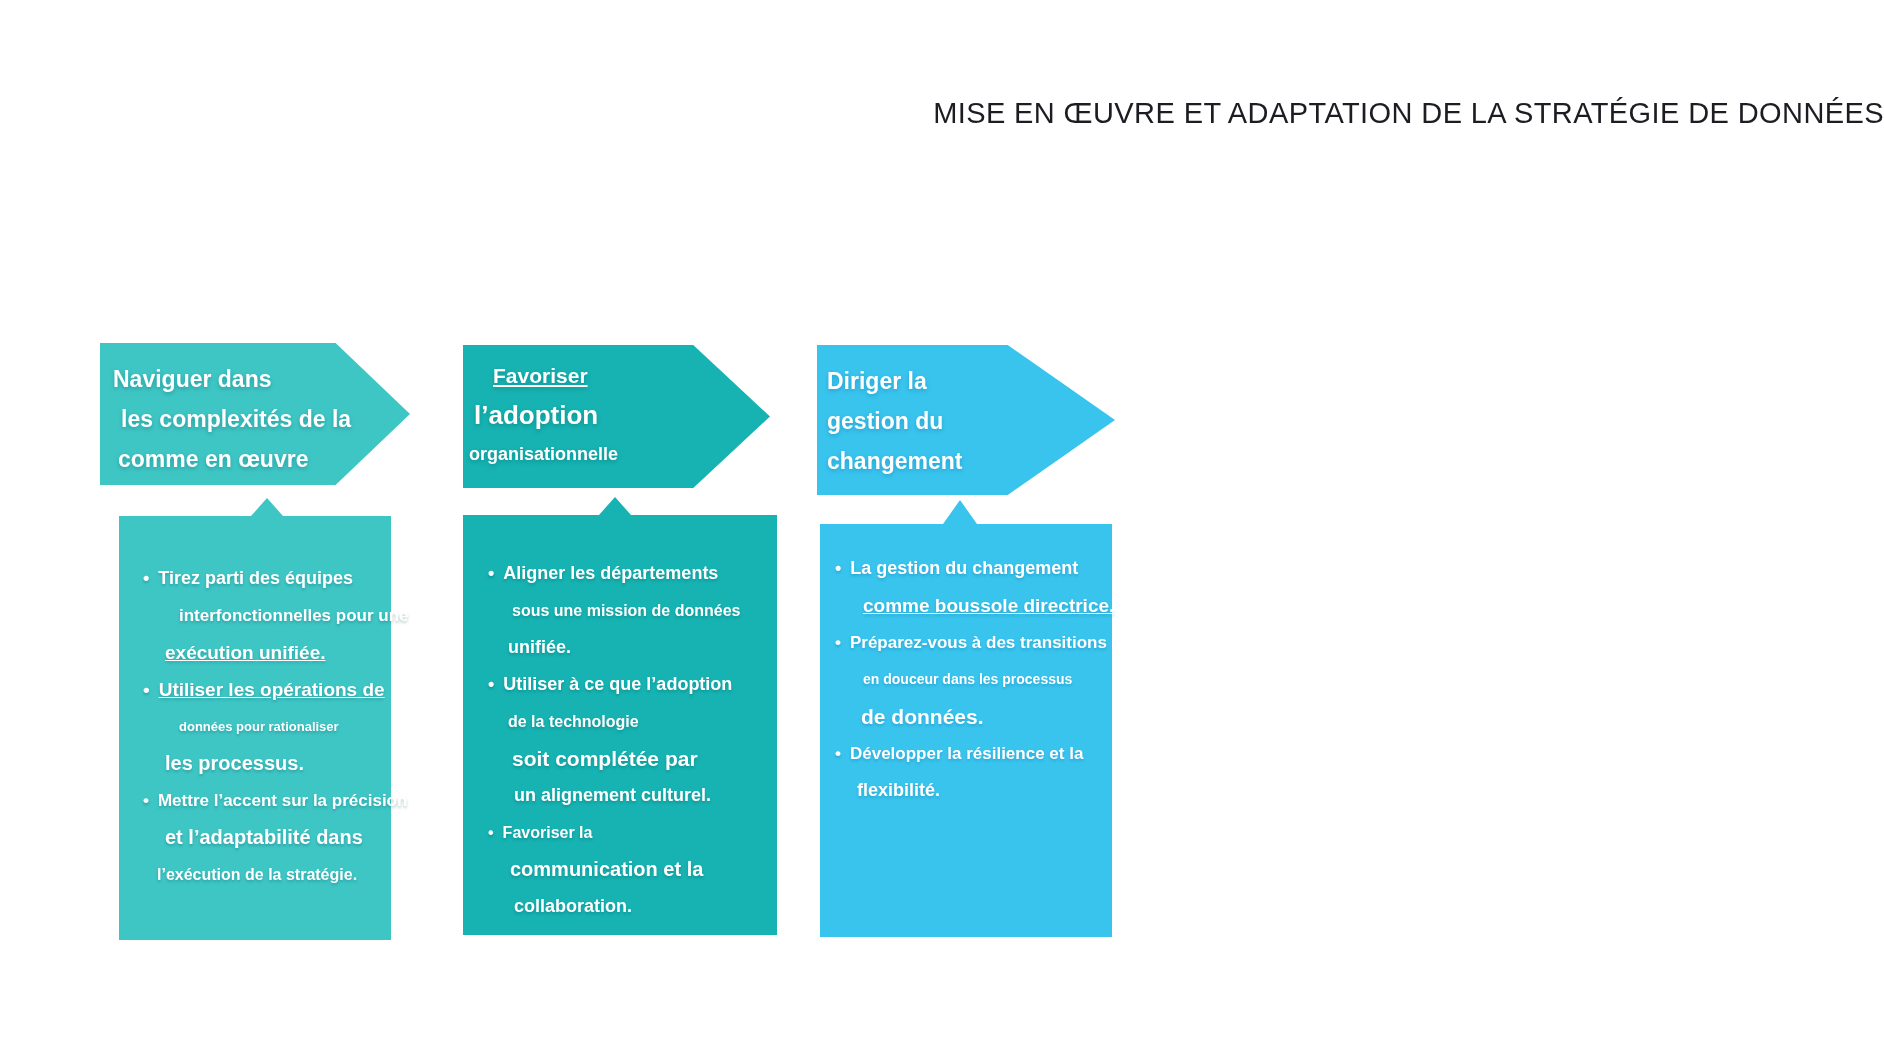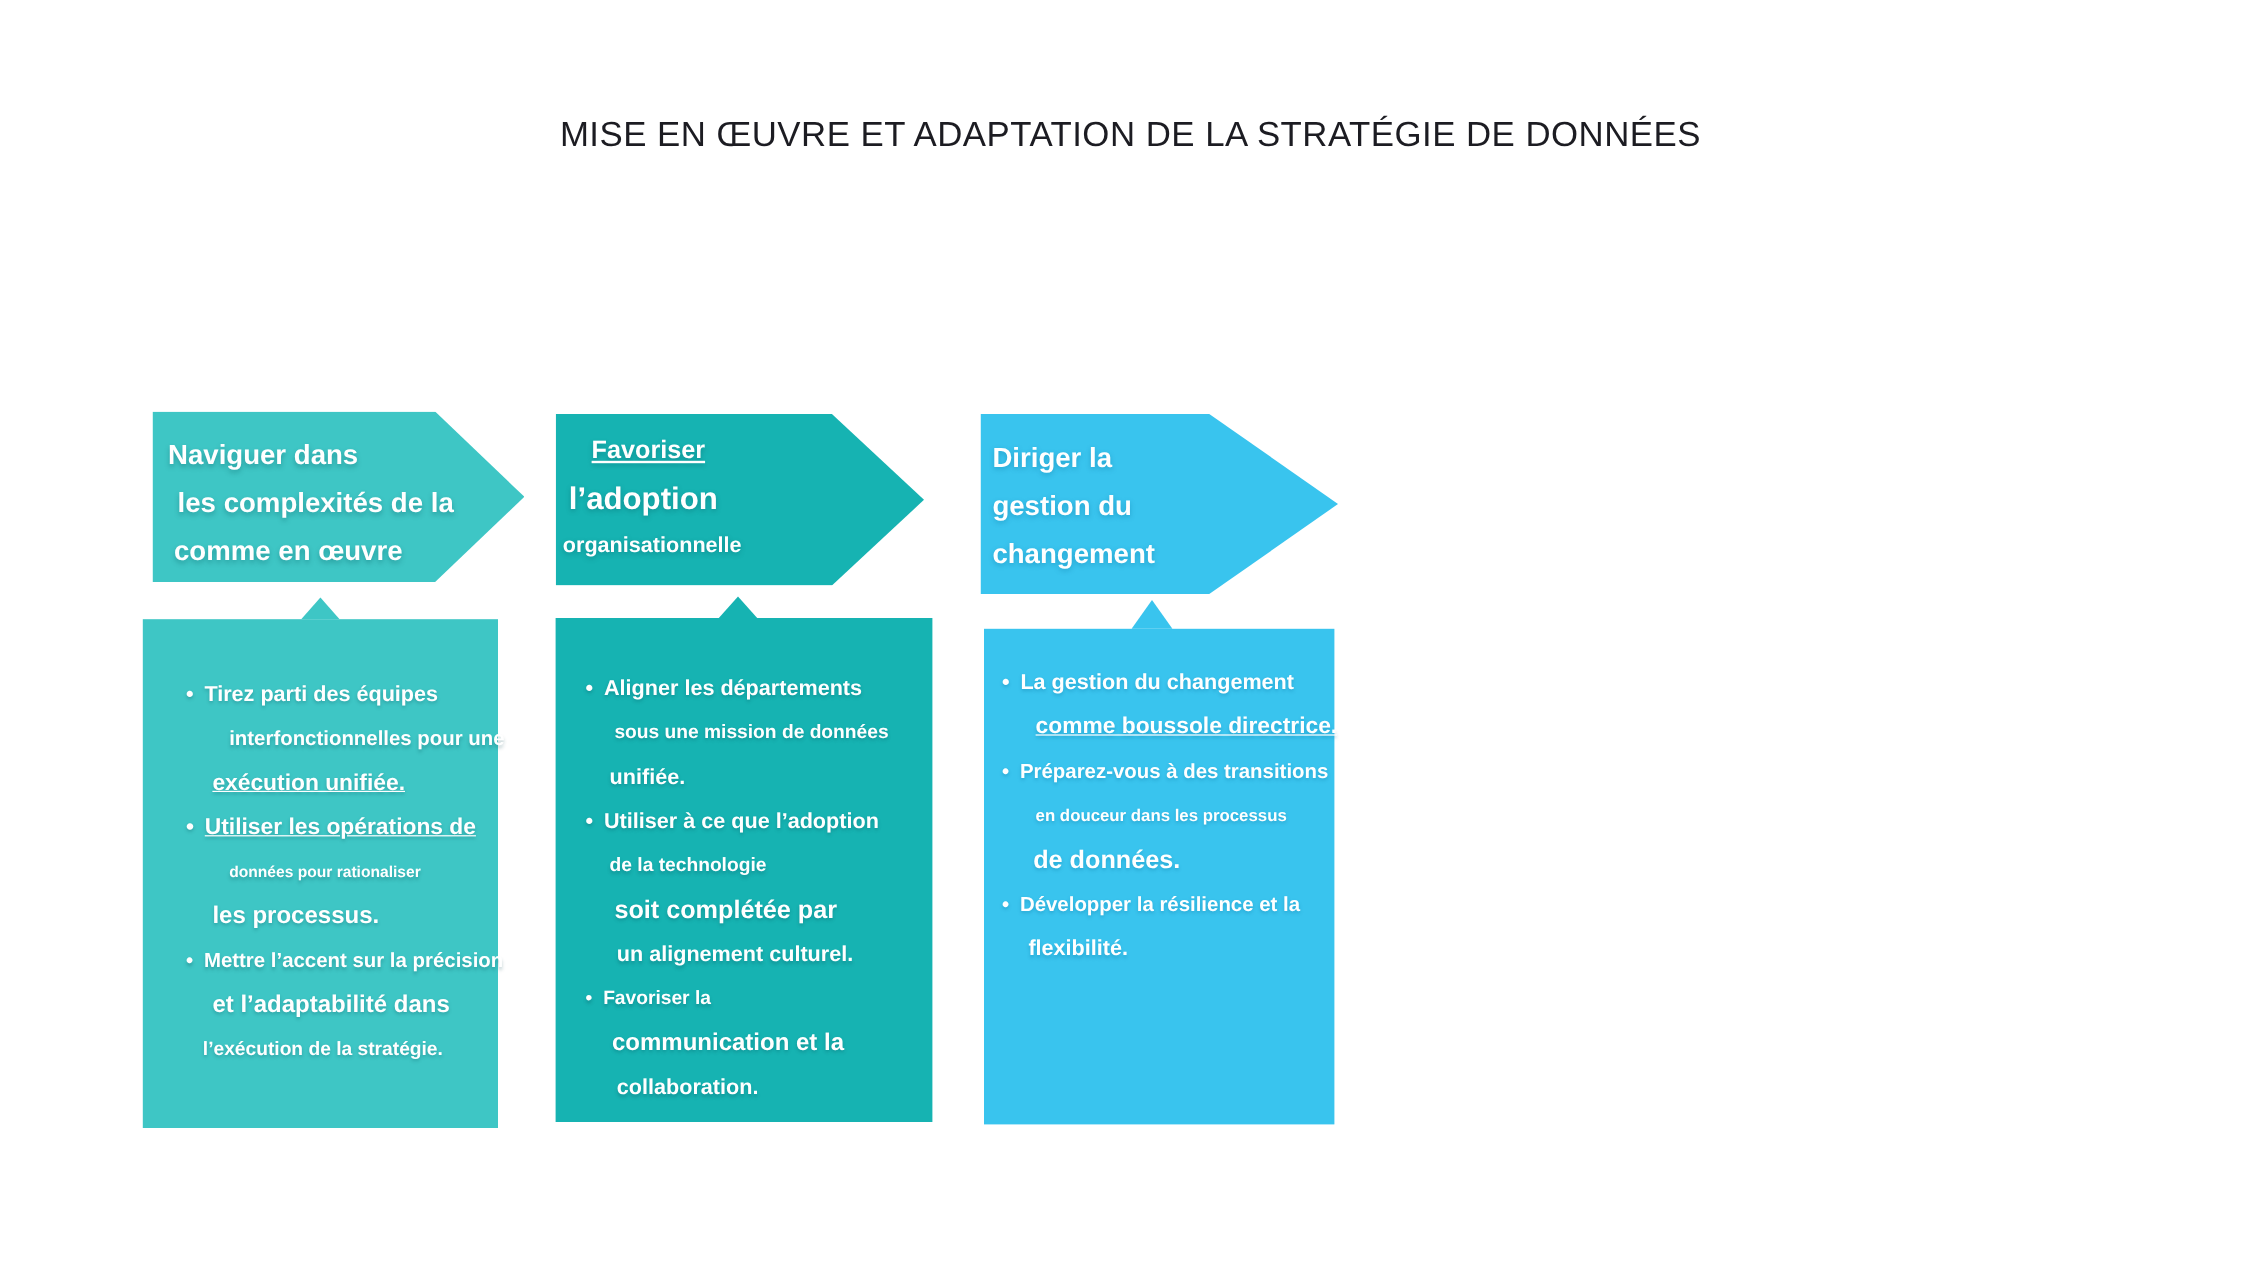--- a/index.html
+++ b/index.html
@@ -12,41 +12,41 @@
     background: var(--background, #ffffff);
     overflow: hidden;
   }
 
   .title {
     position: absolute;
     top: 97px;
     left: 0;
     width: 100%;
     margin: 0;
-    text-align: center;
+    text-align: right;
     font-size: 29px;
     font-weight: 500;
     letter-spacing: 0.4px;
     color: var(--title-text, #1c1c22);
   }
 
   
   .arrow {
     position: absolute;
     box-sizing: border-box;
     color: #fff;
   }
   .arrow .hl {
     font-weight: 700;
     color: #fff;
     white-space: nowrap;
     text-shadow: 0 2px 4px rgba(0, 84, 90, 0.35);
   }
   .a1 {
-    left: 127px; top: 343px; width: 310px; height: 142px;
+    left: 100px; top: 343px; width: 310px; height: 142px;
     background: var(--column1, #3ec6c5);
     clip-path: polygon(0 0, 76% 0, 100% 50%, 76% 100%, 0 100%);
     padding: 16px 0 0 13px;
   }
   .a2 {
     left: 463px; top: 345px; width: 307px; height: 143px;
     background: var(--column2, #16b3b2);
     clip-path: polygon(0 0, 75% 0, 100% 50%, 75% 100%, 0 100%);
     padding: 13px 0 0 6px;
   }
@@ -76,23 +76,23 @@
   .tail3 { left: 943px; top: 500px; border-left-width: 17px; border-right-width: 17px;
            border-bottom: 24px solid var(--column3, #39c4ee); }
 
   
   .box {
     position: absolute;
     box-sizing: border-box;
     color: #fff;
   }
   .box1 {
-    left: 119px; top: 516px; width: 296px; height: 424px;
+    left: 119px; top: 516px; width: 272px; height: 424px;
     background: var(--column1, #3ec6c5);
-    padding: 44px 8px 0 36px;
+    padding: 44px 8px 0 24px;
   }
   .box2 {
     left: 463px; top: 515px; width: 314px; height: 420px;
     background: var(--column2, #16b3b2);
     padding: 40px 8px 0 25px;
   }
   .box3 {
     left: 820px; top: 524px; width: 292px; height: 413px;
     background: var(--column3, #39c4ee);
     padding: 26px 8px 0 15px;

